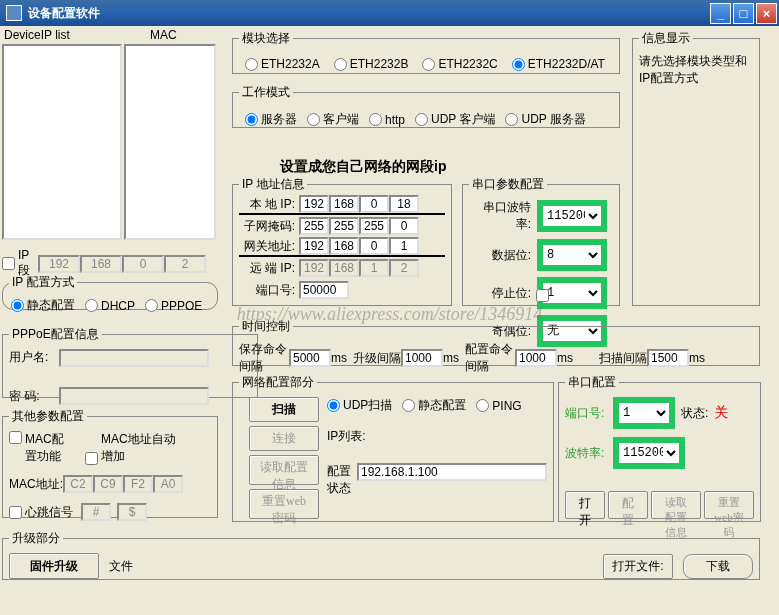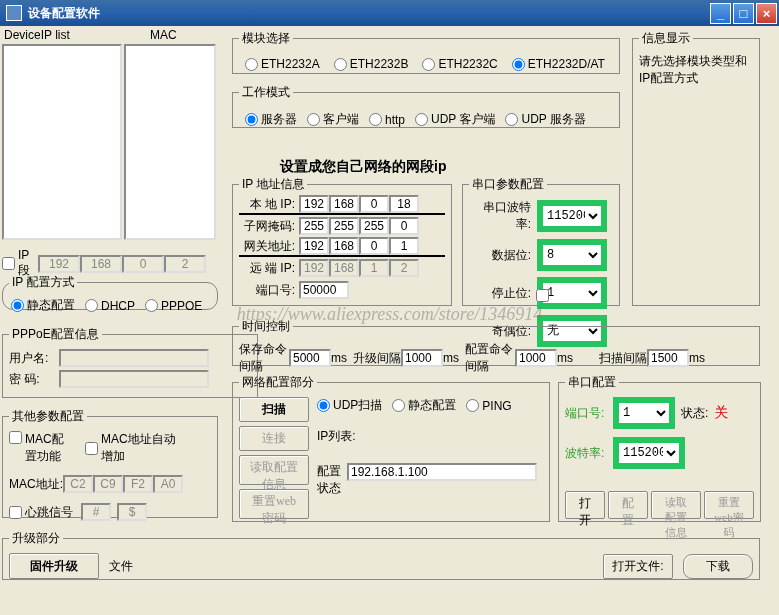--- a/index.html
+++ b/index.html
@@ -82,38 +82,38 @@
         </label>
       <label class="radio-item">
           <input type="radio" name="ipcfg" style="">
           <span>PPPOE</span>
         </label>
     </div>
   </fieldset>
 
   <fieldset style="left:2px; top:300px; width:256px; height:72px;">
     <legend>PPPoE配置信息</legend>
-    <div style="display:flex; align-items:center; margin-bottom:3px;">
+    <div style="display:flex; align-items:flex-start; margin-bottom:20px;">
       <span class="lbl" style="width:50px;">用户名:</span>
       <input type="text" class="dis" style="width: 150px;">
     </div>
     <div style="display:flex; align-items:center;">
       <span class="lbl" style="width:50px;">密 码:</span>
       <input type="text" class="dis" style="width: 150px;">
     </div>
   </fieldset>
 
   <fieldset style="left:2px; top:382px; width:216px; height:110px;">
     <legend>其他参数配置</legend>
     <div style="display:flex; gap:10px; margin-bottom:10px;">
       <label style="display:flex;align-items:flex-start;">
           <input type="checkbox" style="">
           <span style="width:50px;">MAC配置功能</span>
         </label>
-      <label style="display:flex;align-items:center;">
+      <label style="display:flex;align-items:flex-end;">
           <input type="checkbox" style="">
           <span style="width:80px;">MAC地址自动增加</span>
         </label>
     </div>
     <div style="display:flex; align-items:center; margin-bottom:10px;">
       <span class="lbl">MAC地址:</span>
       <input type="text" class="dis ipcell" value="C2" style="">
       <input type="text" class="dis ipcell" value="C9" style="">
       <input type="text" class="dis ipcell" value="F2" style="">
       <input type="text" class="dis ipcell" value="A0" style="">
@@ -260,21 +260,21 @@
           <span>扫描间隔</span>
           <input type="text" style="width: 42px;" value="1500">
           <span>ms</span>
         </div>
     </div>
   </fieldset>
 
   <fieldset style="left:232px; top:348px; width:318px; height:148px;">
     <legend>网络配置部分</legend>
     <div style="display:flex;">
-      <div style="width:70px; display:flex; flex-direction:column; gap:4px;">
+      <div style="width:70px; display:flex; flex-direction:column; gap:4px;margin-left:10px;">
         <button style="font-weight:bold;">扫描</button>
         <button disabled="">连接</button>
         <button disabled="" style="height:30px;">读取配置信息</button>
         <button disabled="" style="height:30px;">重置web密码</button>
       </div>
       <div style="flex:1; padding-left:8px;">
         <div class="radio-row" style="padding:0; gap:10px;">
           <label class="radio-item">
               <input type="radio" name="scan" checked="" style="">
               <span>UDP扫描</span>

